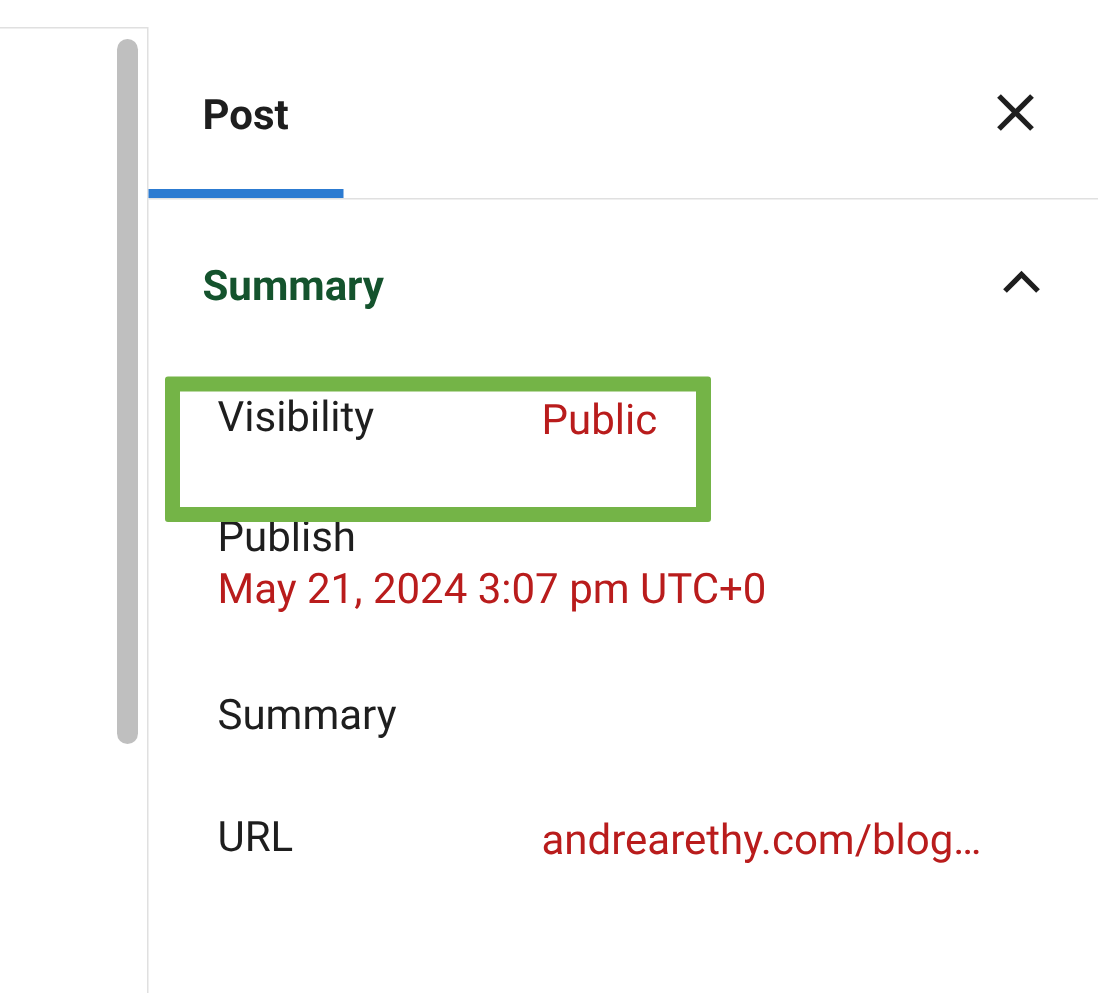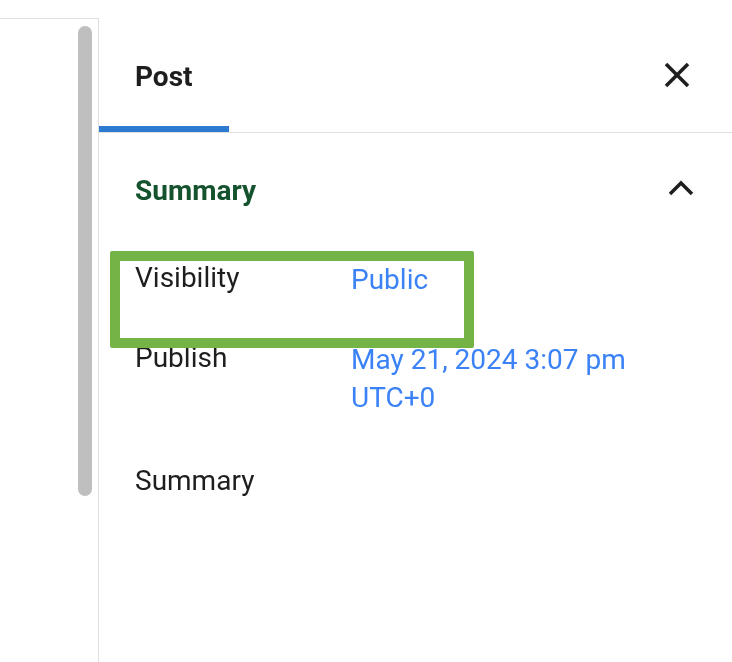--- a/index.html
+++ b/index.html
@@ -85,31 +85,32 @@
       color: #14532d;
     }
     .chevron svg { display: block; }
     .fields {
       padding: 0 0 0 36px;
     }
     .field-row {
       display: flex;
       align-items: flex-start;
       padding: 24px 30px 24px 0;
+      margin-left: 10px;
     }
     .field-label {
       width: 216px;
       flex-shrink: 0;
       font-size: 28px;
       color: #1e1e1e;
     }
     .field-value {
       flex: 1;
       font-size: 28px;
-      color: #3b82f6;
+      color: #b91c1c;
       cursor: pointer;
       line-height: 1.35;
       word-break: break-word;
     }
     .highlight-box {
       position: absolute;
       left: 110px;
       top: 251px;
       width: 364px;
       height: 97px;
@@ -147,27 +148,31 @@
     </span>
   </div>
 
   <div class="fields">
 
     <div class="field-row">
       <div class="field-label">Visibility</div>
       <div class="field-value">Public</div>
     </div>
 
-    <div class="field-row" style="padding-top:18px;">
+    <div class="field-row" style="padding-top:18px;flex-direction:column;">
       <div class="field-label">Publish</div>
       <div class="field-value">May 21, 2024 3:07 pm UTC+0</div>
     </div>
 
     <div class="field-row">
       <div class="field-label">Summary</div>
     </div>
 
+    <div class="field-row">
+      <div class="field-label">URL</div>
+      <div class="field-value">andrearethy.com/blog…</div>
+    </div>
 
   </div>
 
 </div>
 
 <div class="highlight-box"></div>
 
 </body></html>

